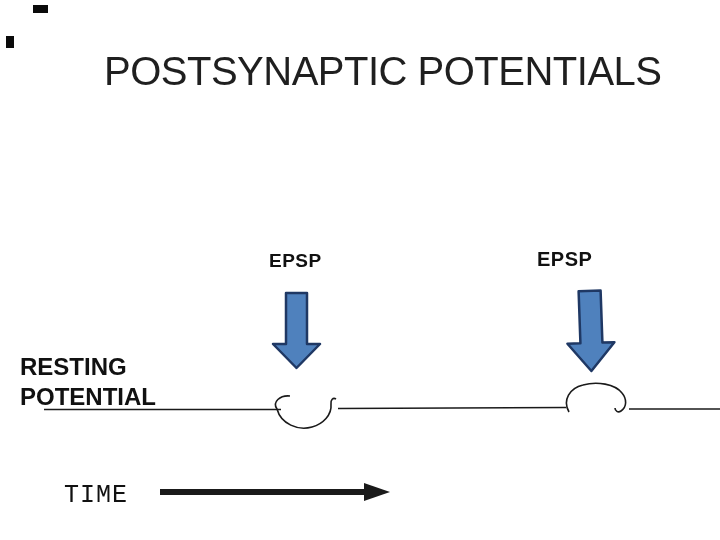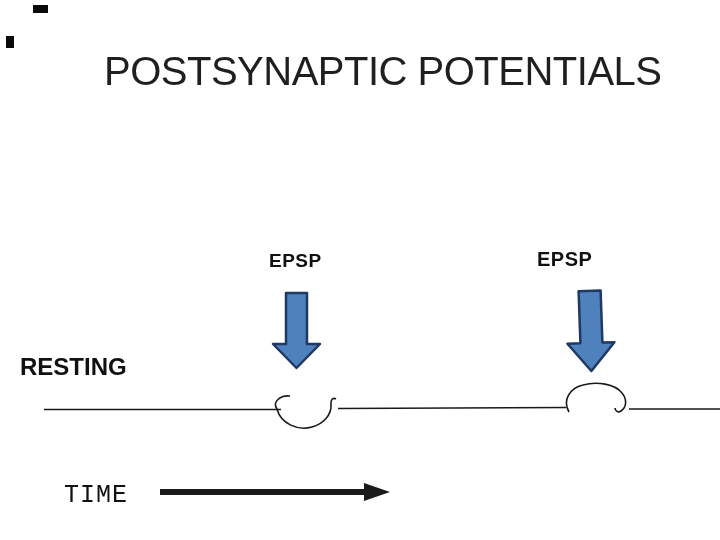--- a/index.html
+++ b/index.html
@@ -78,17 +78,18 @@
   </svg>
 
   <div class="abs slide-title">POSTSYNAPTIC POTENTIALS</div>
 
   <div class="abs ipsp-label">EPSP</div>
 
   <div class="abs epsp-label">EPSP</div>
 
   <div class="abs resting-label">
     <div>RESTING</div>
+    <div>POTENTIAL</div>
   </div>
 
   <div class="abs time-label">TIME</div>
 
 </div>
 
 </body></html>

